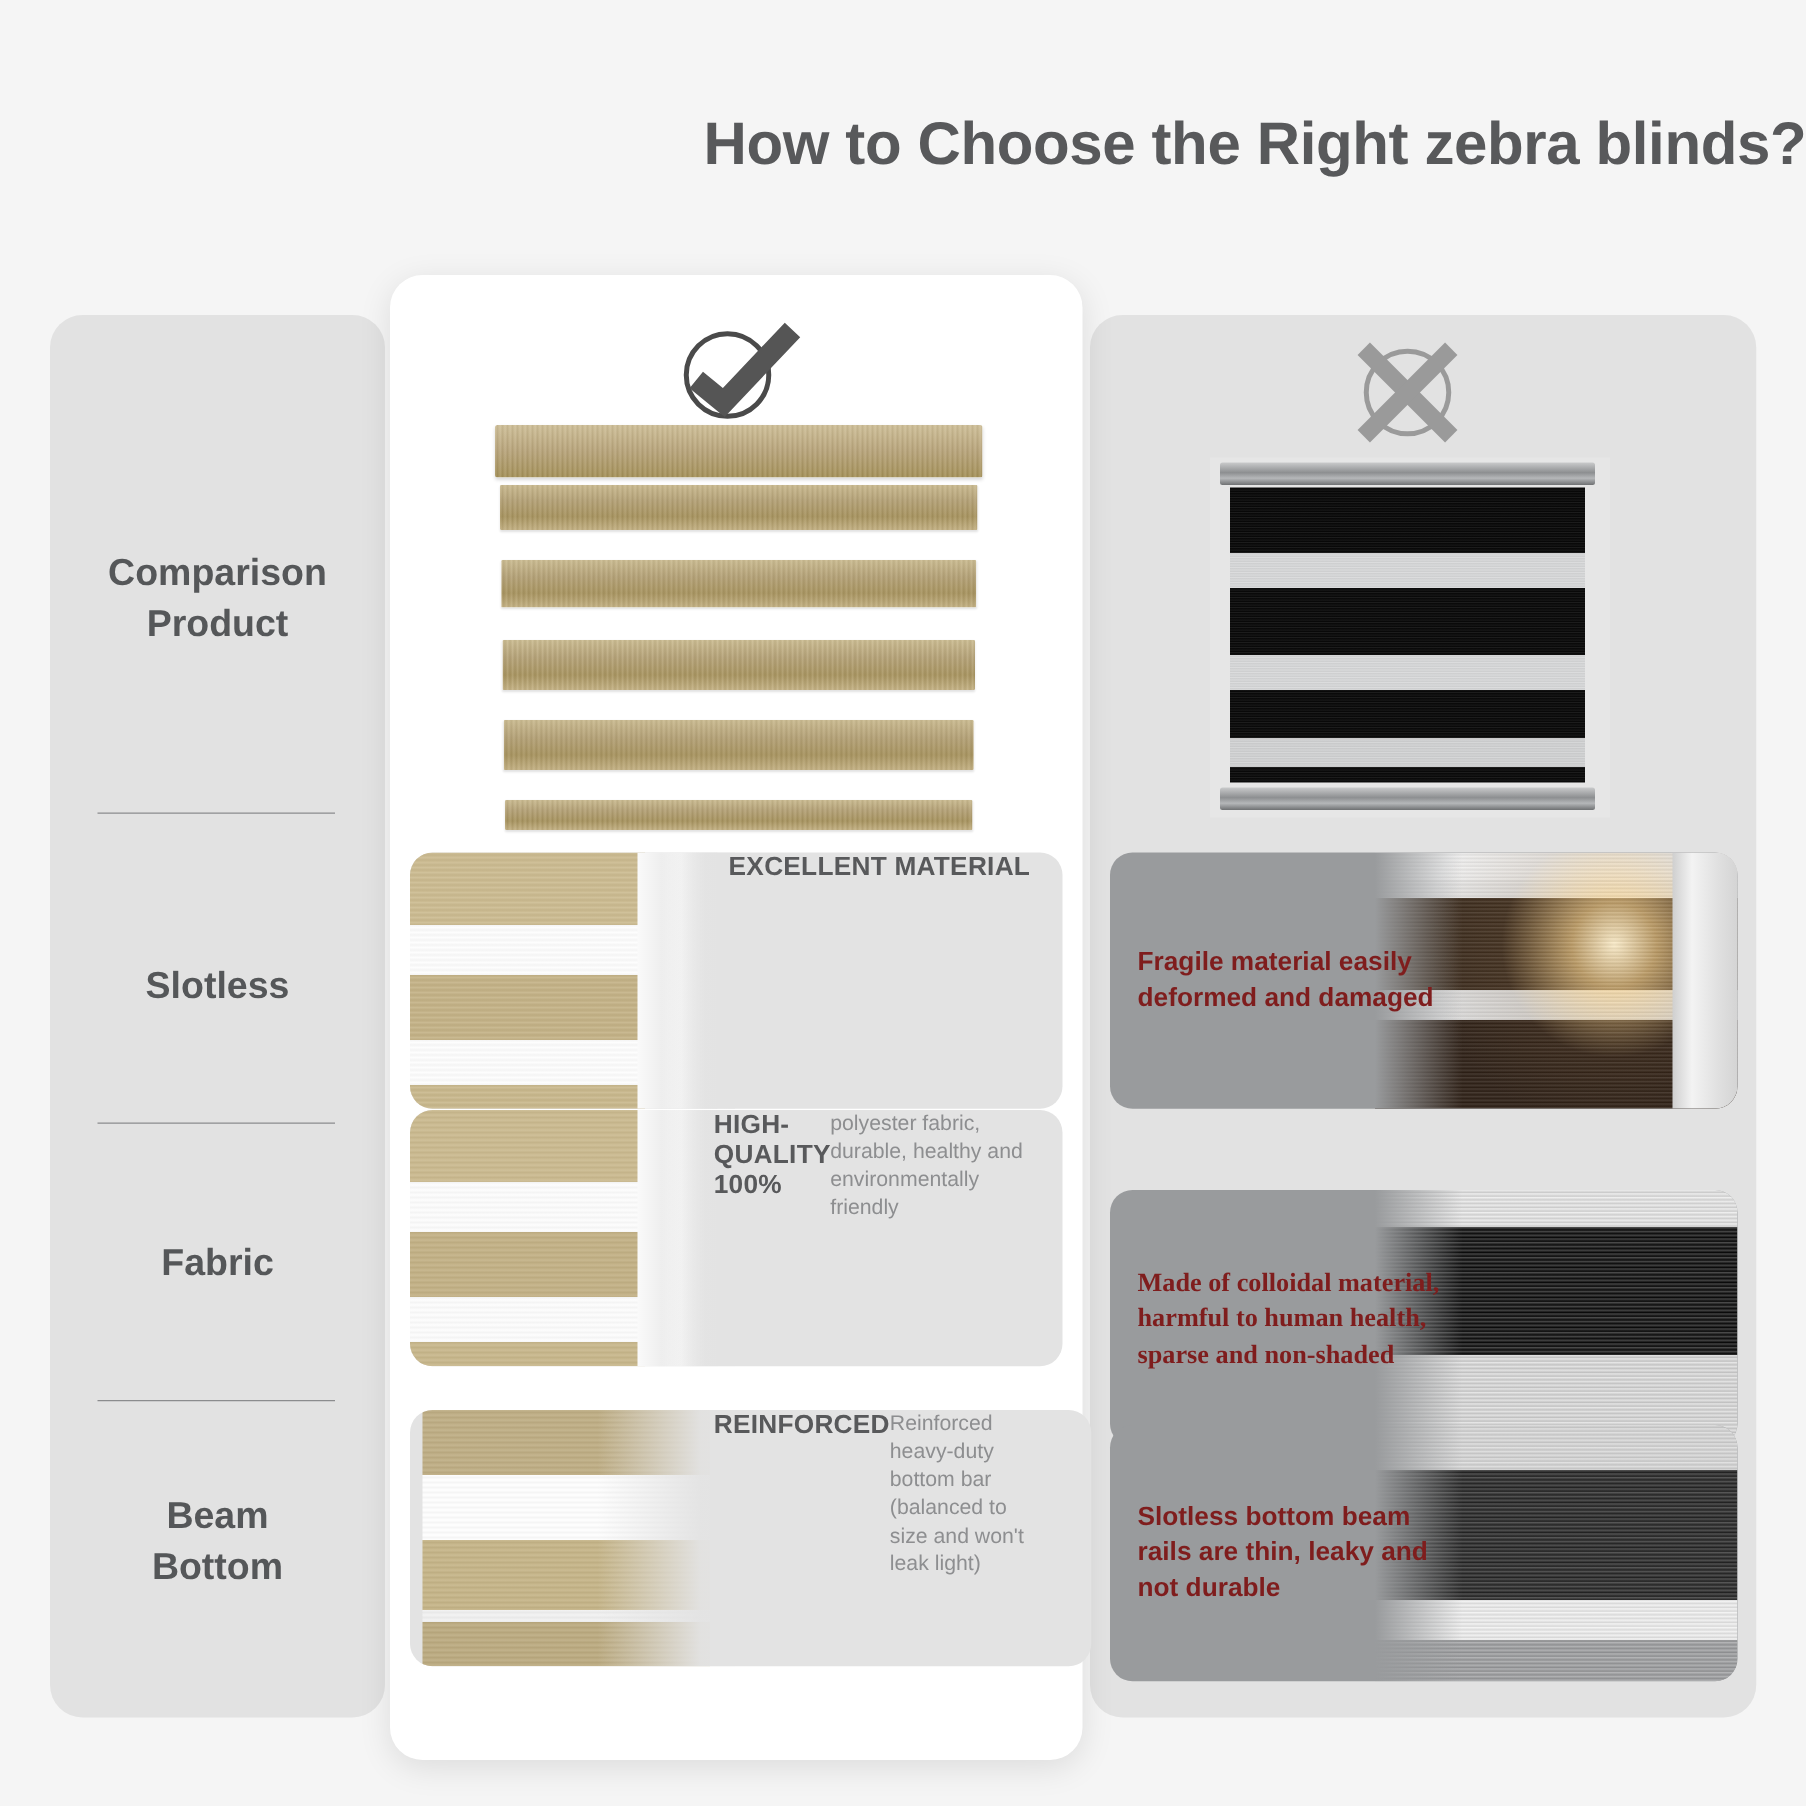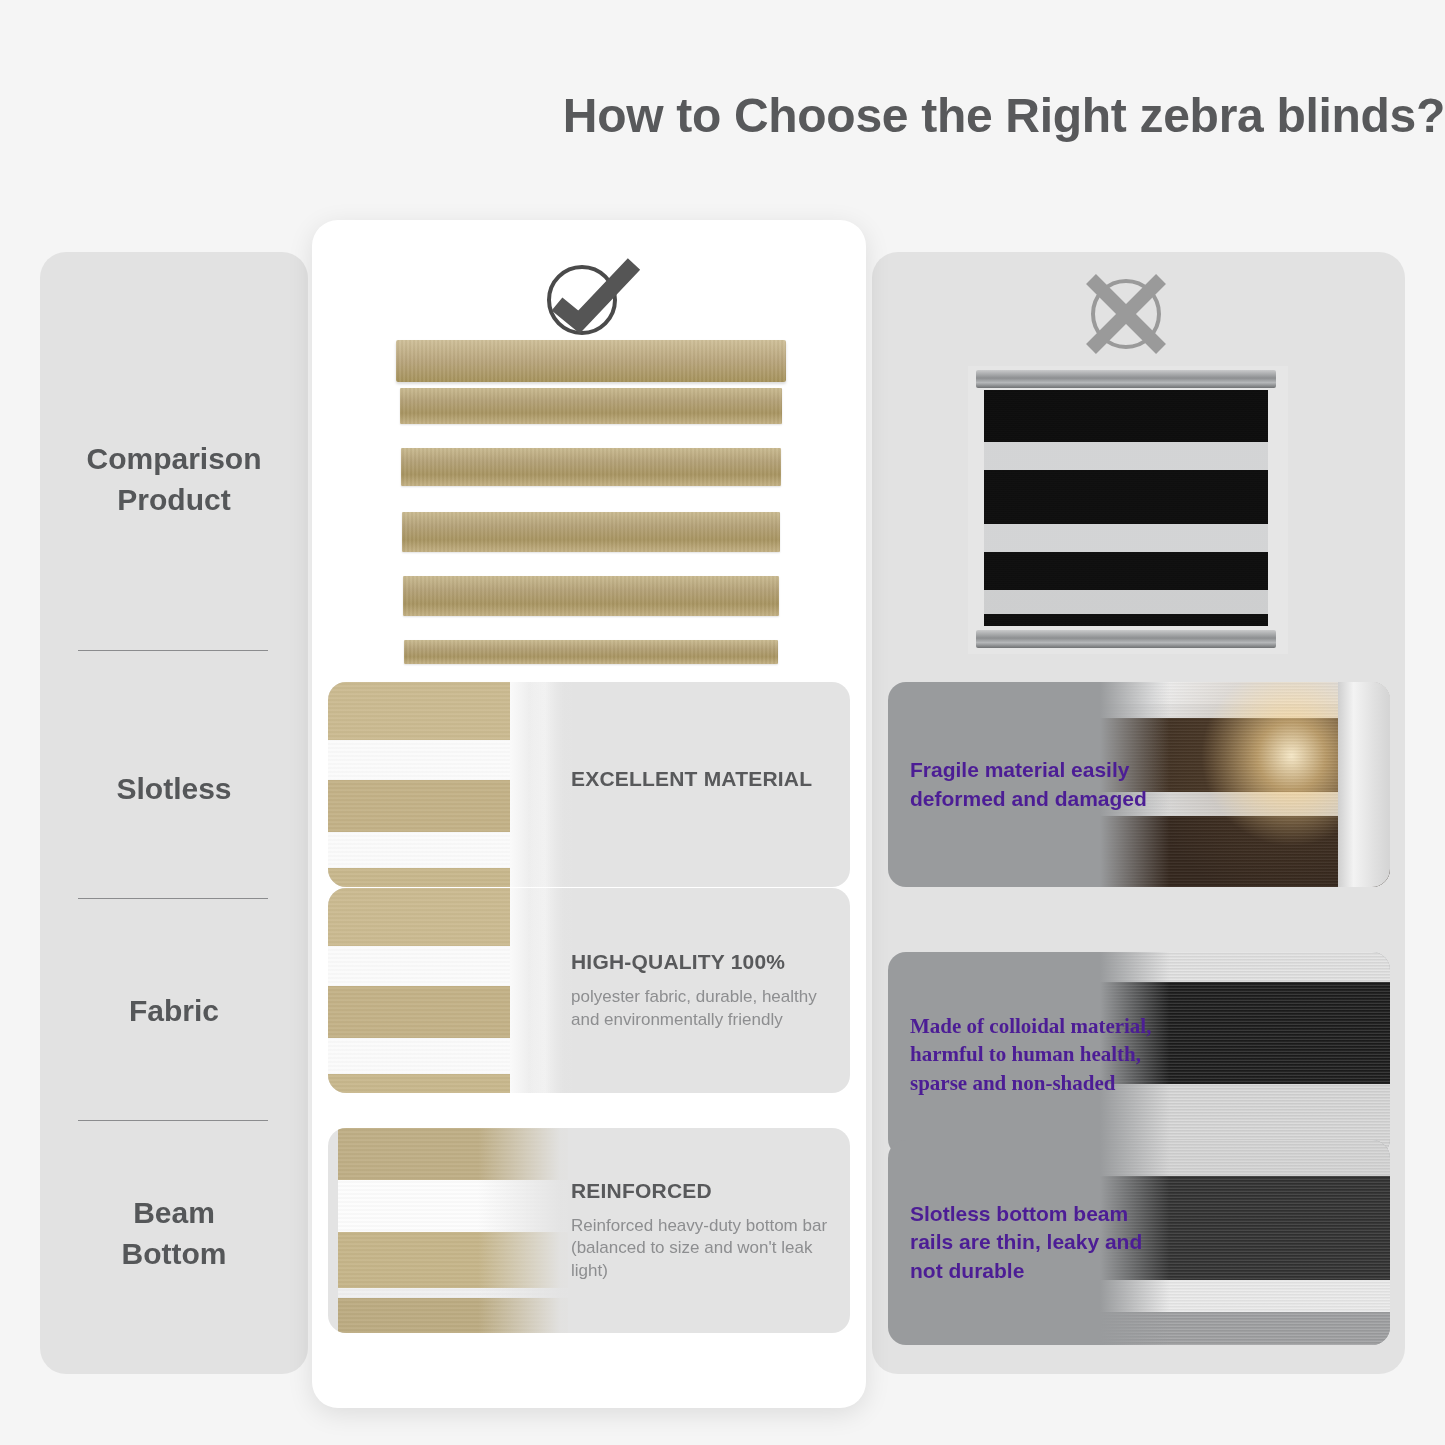--- a/index.html
+++ b/index.html
@@ -109,44 +109,44 @@
 
   
   .card{
     position:absolute;border-radius:18px;overflow:hidden;
   }
   .card-good{
     left:328px;width:522px;height:205px;background:#e3e3e3;z-index:6;
   }
   .card-good.c0{top:682px;}
   .card-good.c1{top:888px;}
-  .card-good.c2{top:1128px;}
+  .card-good.c2{top:1128px;padding-left:23px;}
 
   .card-bad{
     left:888px;width:502px;height:205px;background:#999b9d;z-index:6;
   }
   .card-bad.c0{top:682px;}
   .card-bad.c1{top:952px;font-family:Liberation Serif, serif;}
   .card-bad.c2{top:1140px;}
 
   .card-text-good{
     position:absolute;left:243px;top:0;width:265px;height:100%;
-    display:flex;flex-direction:column;justify-content:center;
+    display:flex;flex-direction:row;justify-content:center;
   }
   .ct-title{
     font-size:21px;font-weight:bold;color:#58595b;letter-spacing:0.2px;
     margin-bottom:12px;
   }
   .ct-body{
     font-size:17px;color:#8d8e90;line-height:1.32;
   }
   .card-text-bad{
     position:absolute;left:22px;top:0;width:245px;height:100%;
     display:flex;align-items:center;
-    font-size:21px;font-weight:bold;color:#4c1d95;line-height:1.35;
+    font-size:21px;font-weight:bold;color:#7f1d1d;line-height:1.35;
   }
 
   
   .photo-good{
     position:absolute;left:0;top:0;width:246px;height:100%;
   }
   .pg-blind{position:absolute;left:0;top:0;width:188px;height:100%;
     background:
       linear-gradient(180deg,
         #cbba8f 0px,#cbba8f 58px,

